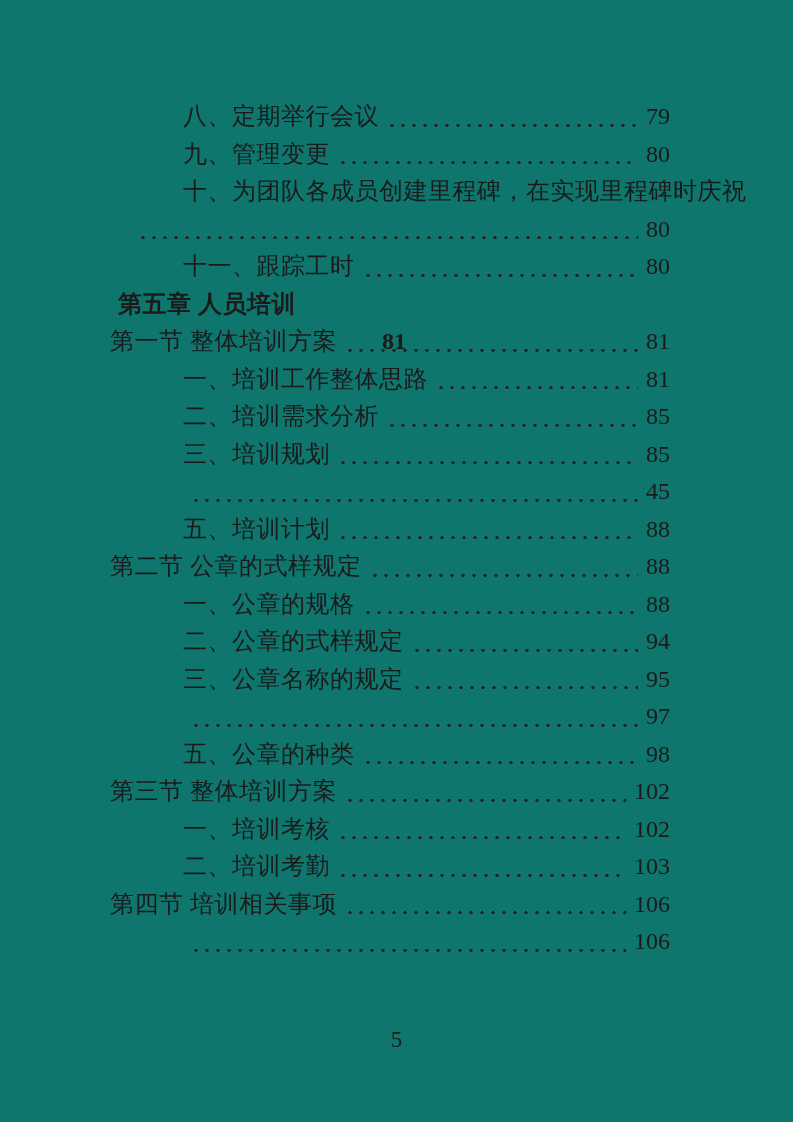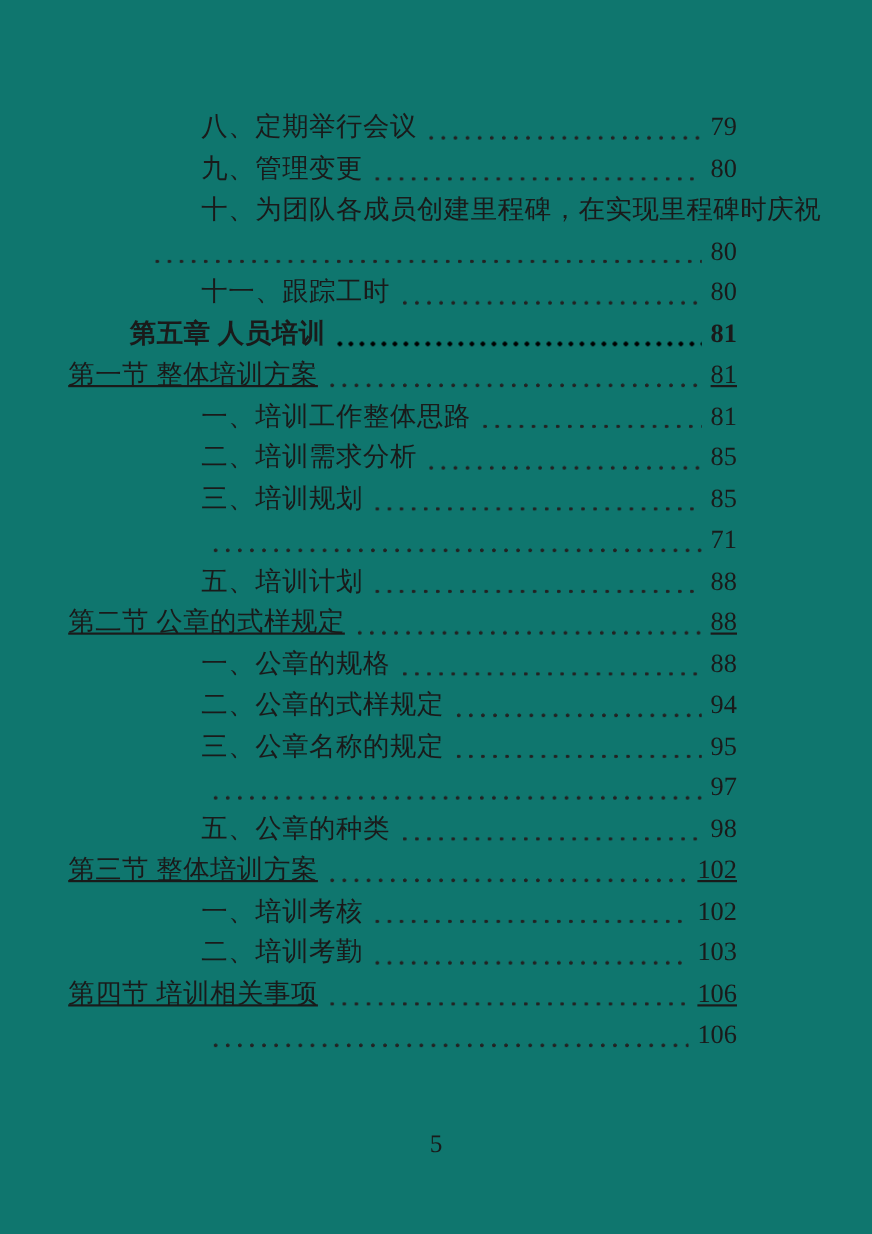--- a/index.html
+++ b/index.html
@@ -28,22 +28,22 @@
   }
   .toc-row {
     display: flex;
     height: 37.5px;
     line-height: 37.5px;
     font-size: 24px;
     padding-right: 123px;
     white-space: nowrap;
   }
   .lv-item         { padding-left: 183px; }
-  .lv-section      { padding-left: 62px; text-decoration: underline; }
-  .lv-chapter      { padding-left: 118px; font-weight: bold; }
+  .lv-section      { padding-left: 110px; }
+  .lv-chapter      { padding-left: 118px; font-weight: bold; flex-direction: column; }
   .lv-continuation { padding-left: 138px; }
   .title { white-space: pre; letter-spacing: 0.5px; }
   .leader {
     flex: 1;
     margin-left: 8px;
     margin-right: 8px;
     background-image: radial-gradient(circle at 5px 27px, #222222 1.4px, transparent 1.9px);
     background-size: 11px 37.5px;
     background-repeat: repeat-x;
   }
@@ -113,21 +113,21 @@
       <span class="leader"></span>
       <span class="pagenum">85</span>
     </div>
       <div class="toc-row lv-item">
       <span class="title">三、培训规划</span>
       <span class="leader"></span>
       <span class="pagenum">85</span>
     </div>
       <div class="toc-row lv-item">
       <span class="leader"></span>
-      <span class="pagenum">71</span>
+      <span class="pagenum">45</span>
     </div>
       <div class="toc-row lv-item">
       <span class="title">五、培训计划</span>
       <span class="leader"></span>
       <span class="pagenum">88</span>
     </div>
       <div class="toc-row lv-section">
       <span class="title">第二节 公章的式样规定</span>
       <span class="leader"></span>
       <span class="pagenum">88</span>

